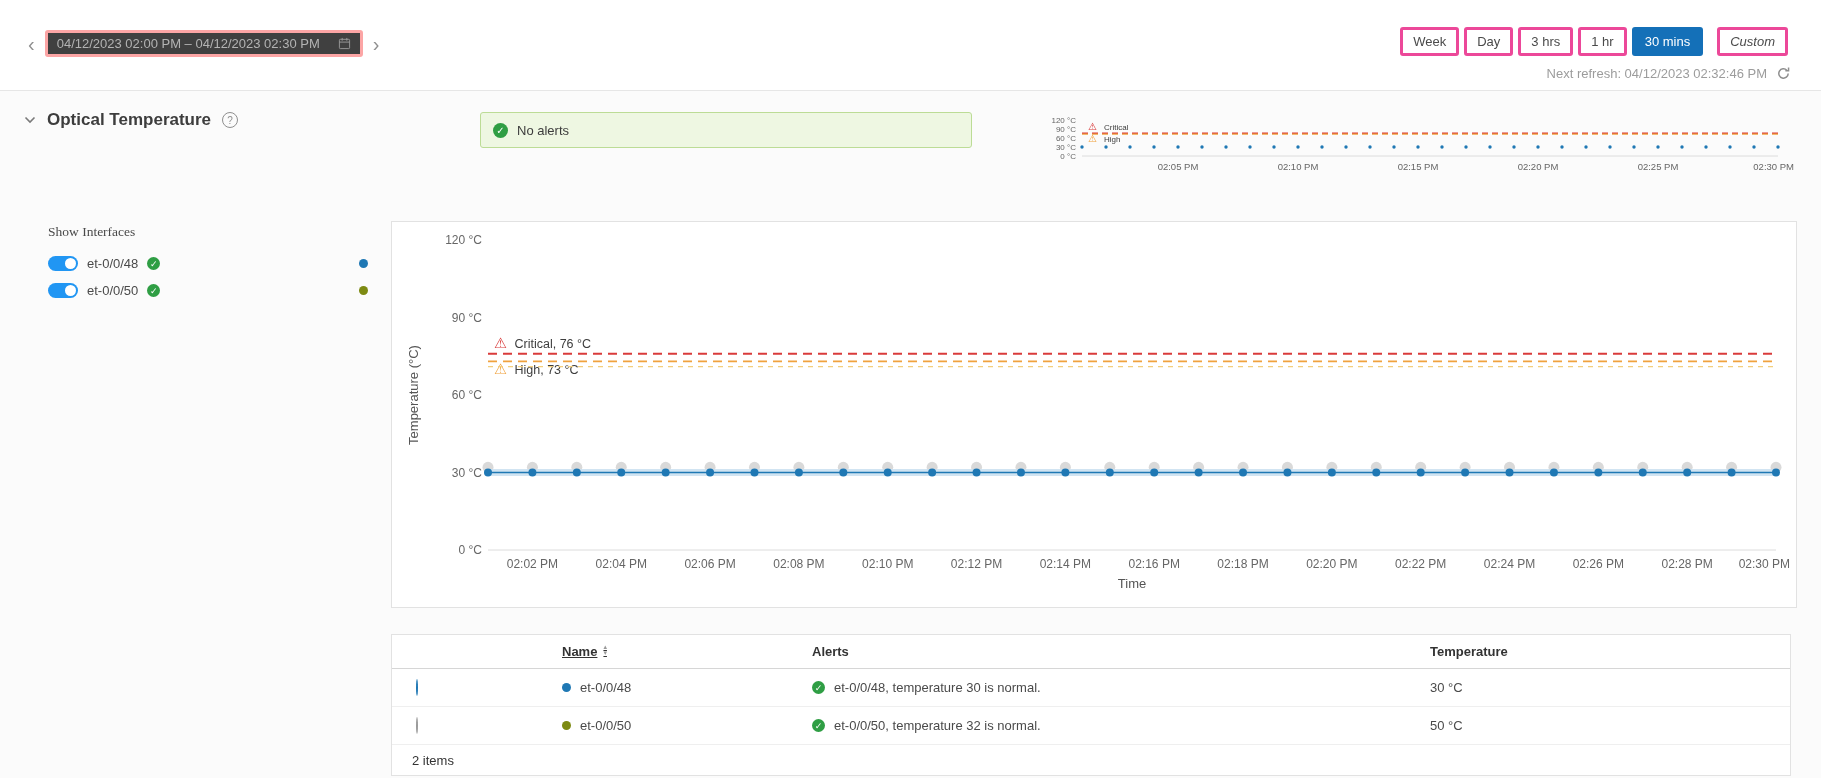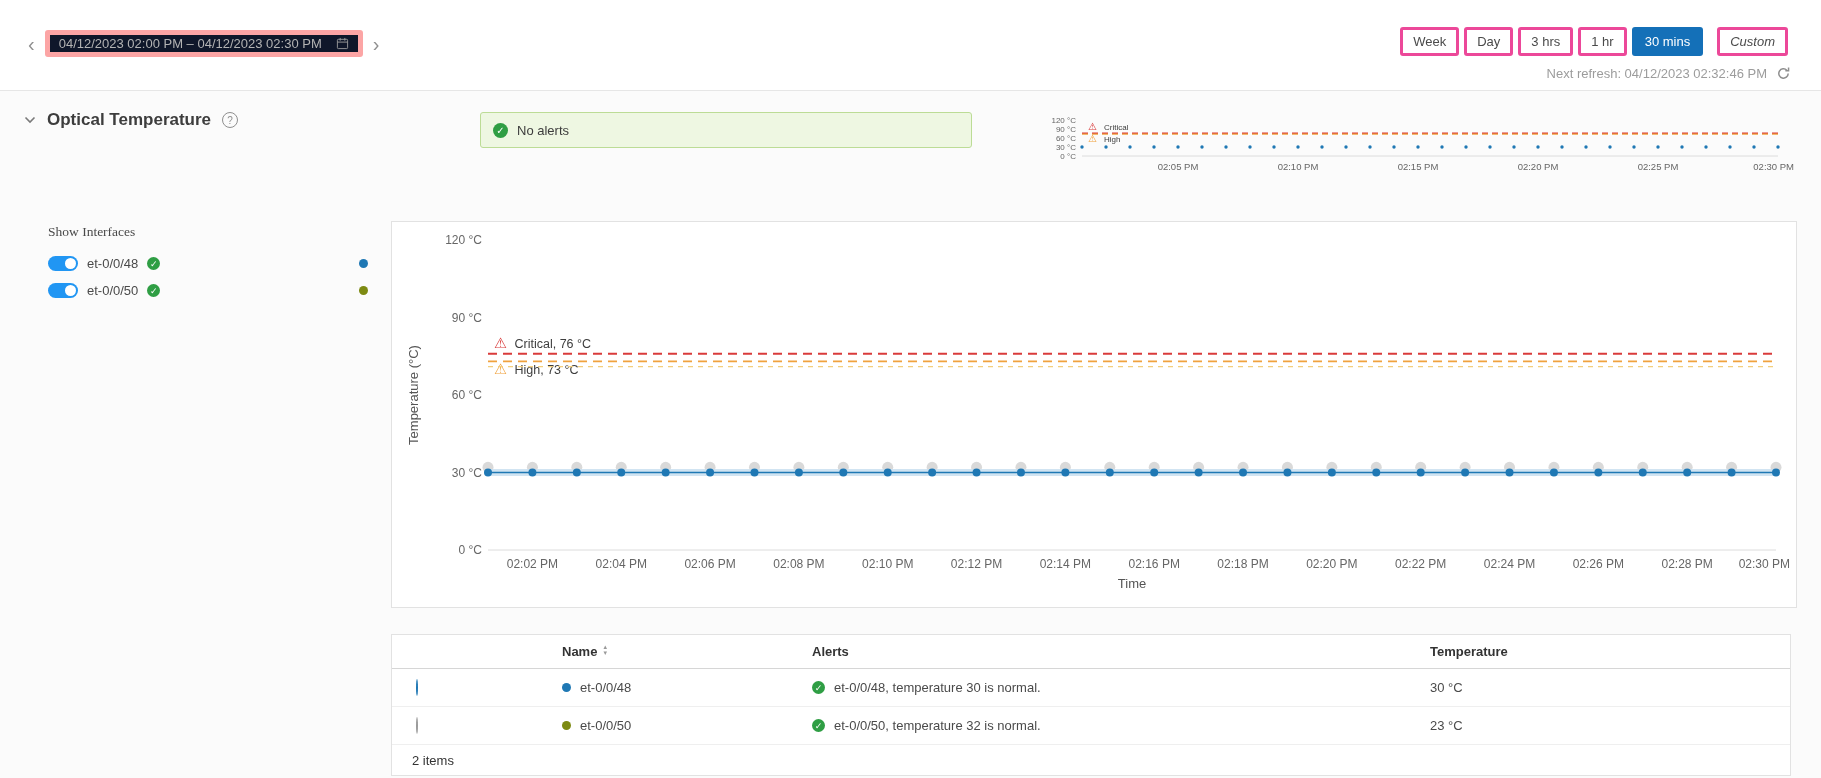--- a/index.html
+++ b/index.html
@@ -4,21 +4,21 @@
 <style>
   * { box-sizing: border-box; }
   body { margin:0; background:#fbfbfb; font-family:"Liberation Sans","DejaVu Sans",sans-serif; color:#404040; }
   .page { position:relative; width:1821px; height:778px; background:#fbfbfb; overflow:hidden; }
 
   
   .topbar { position:absolute; left:0; top:0; width:100%; height:91px; background:#fff; border-bottom:1px solid #e6e6e6; }
   .range-picker { position:absolute; left:26px; top:30px; display:flex; align-items:center; gap:8px; }
   .chev { color:#8f8f8f; font-size:20px; line-height:1; cursor:pointer; padding:0 2px; user-select:none; }
   .date-input { display:flex; align-items:center; justify-content:space-between; width:318px; height:27px;
-                border:5px solid #fca5a5; border-radius:3px; background:#0f172a; padding:0 9px; color:#b3b3b3; font-size:13px; cursor:pointer; }
+                border:3px solid #fca5a5; border-radius:3px; background:#404040; padding:0 9px; color:#b3b3b3; font-size:13px; cursor:pointer; }
   .range-buttons { position:absolute; right:33px; top:27px; display:flex; gap:5px; }
   .rbtn { font-family:inherit; font-size:13px; padding:4px 10px; border:3px solid #ec4899; background:#fff; color:#4a4a4a; border-radius:3px; cursor:pointer; }
   .rbtn.active { background:#1470b8; border-color:#1470b8; color:#fff; }
   .rbtn.gap { margin-left:9px;font-style:italic; }
   .refresh-row { position:absolute; right:30px; top:66px; display:flex; align-items:center; gap:9px; color:#9c9c9c; font-size:13px; }
   .icon-btn { cursor:pointer; display:inline-flex; }
 
   
   .section-header { position:absolute; left:24px; top:110px; display:flex; align-items:center; gap:11px; }
   .section-title { font-size:17px; font-weight:700; color:#3d3d3d; margin:0; }
@@ -53,21 +53,21 @@
   .t-row { display:grid; grid-template-columns:170px 250px 1fr 360px; align-items:center; }
   .t-header { height:34px; border-bottom:1px solid #d6d6d6; font-size:13px; color:#333; font-weight:700; }
   .t-body-row { height:38px; border-bottom:1px solid #efefef; font-size:13px; color:#4a4a4a; background:#fff; cursor:pointer; }
   .t-footer { height:30px; display:flex; align-items:center; padding-left:20px; font-size:13px; color:#333; }
   .radio { margin-left:24px; width:15px; height:15px; border-radius:50%; border:1px solid #9a9a9a; position:relative; cursor:pointer; background:#fff; }
   .radio.selected { border:1px solid #1f78b4; }
   .radio.selected::after { content:""; position:absolute; inset:2px; border-radius:50%; background:#1f78b4; }
   .name-cell, .alert-cell { display:flex; align-items:center; gap:9px; }
   .dot { width:9px; height:9px; border-radius:50%; flex:none; }
   .sort { display:inline-flex; flex-direction:column; line-height:6px; font-size:7px; color:#9a9a9a; margin-left:6px; cursor:pointer; }
-  .hdr-name { display:flex; align-items:flex-start; }
+  .hdr-name { display:flex; align-items:flex-start;text-decoration:underline; }
 </style>
 </head>
 <body>
 
 <div class="page">
 
   <header class="topbar">
     <div class="range-picker">
       <span class="chev">‹</span>
       <div class="date-input">
@@ -314,21 +314,21 @@
         <div class="t-row t-body-row">
           <div><span class="radio"></span></div>
           <div class="name-cell">
             <span class="dot" style="background: rgb(125, 138, 18);"></span>
             <span>et-0/0/50</span>
           </div>
           <div class="alert-cell">
             <span class="check-circle small">✓</span>
             <span>et-0/0/50, temperature 32 is normal.</span>
           </div>
-          <div><span>23 °C</span></div>
+          <div><span>50 °C</span></div>
         </div>
       </div>
     <div class="t-footer">
       <span>2 items</span>
     </div>
   </div>
 
 </div>
 
 </body></html>

